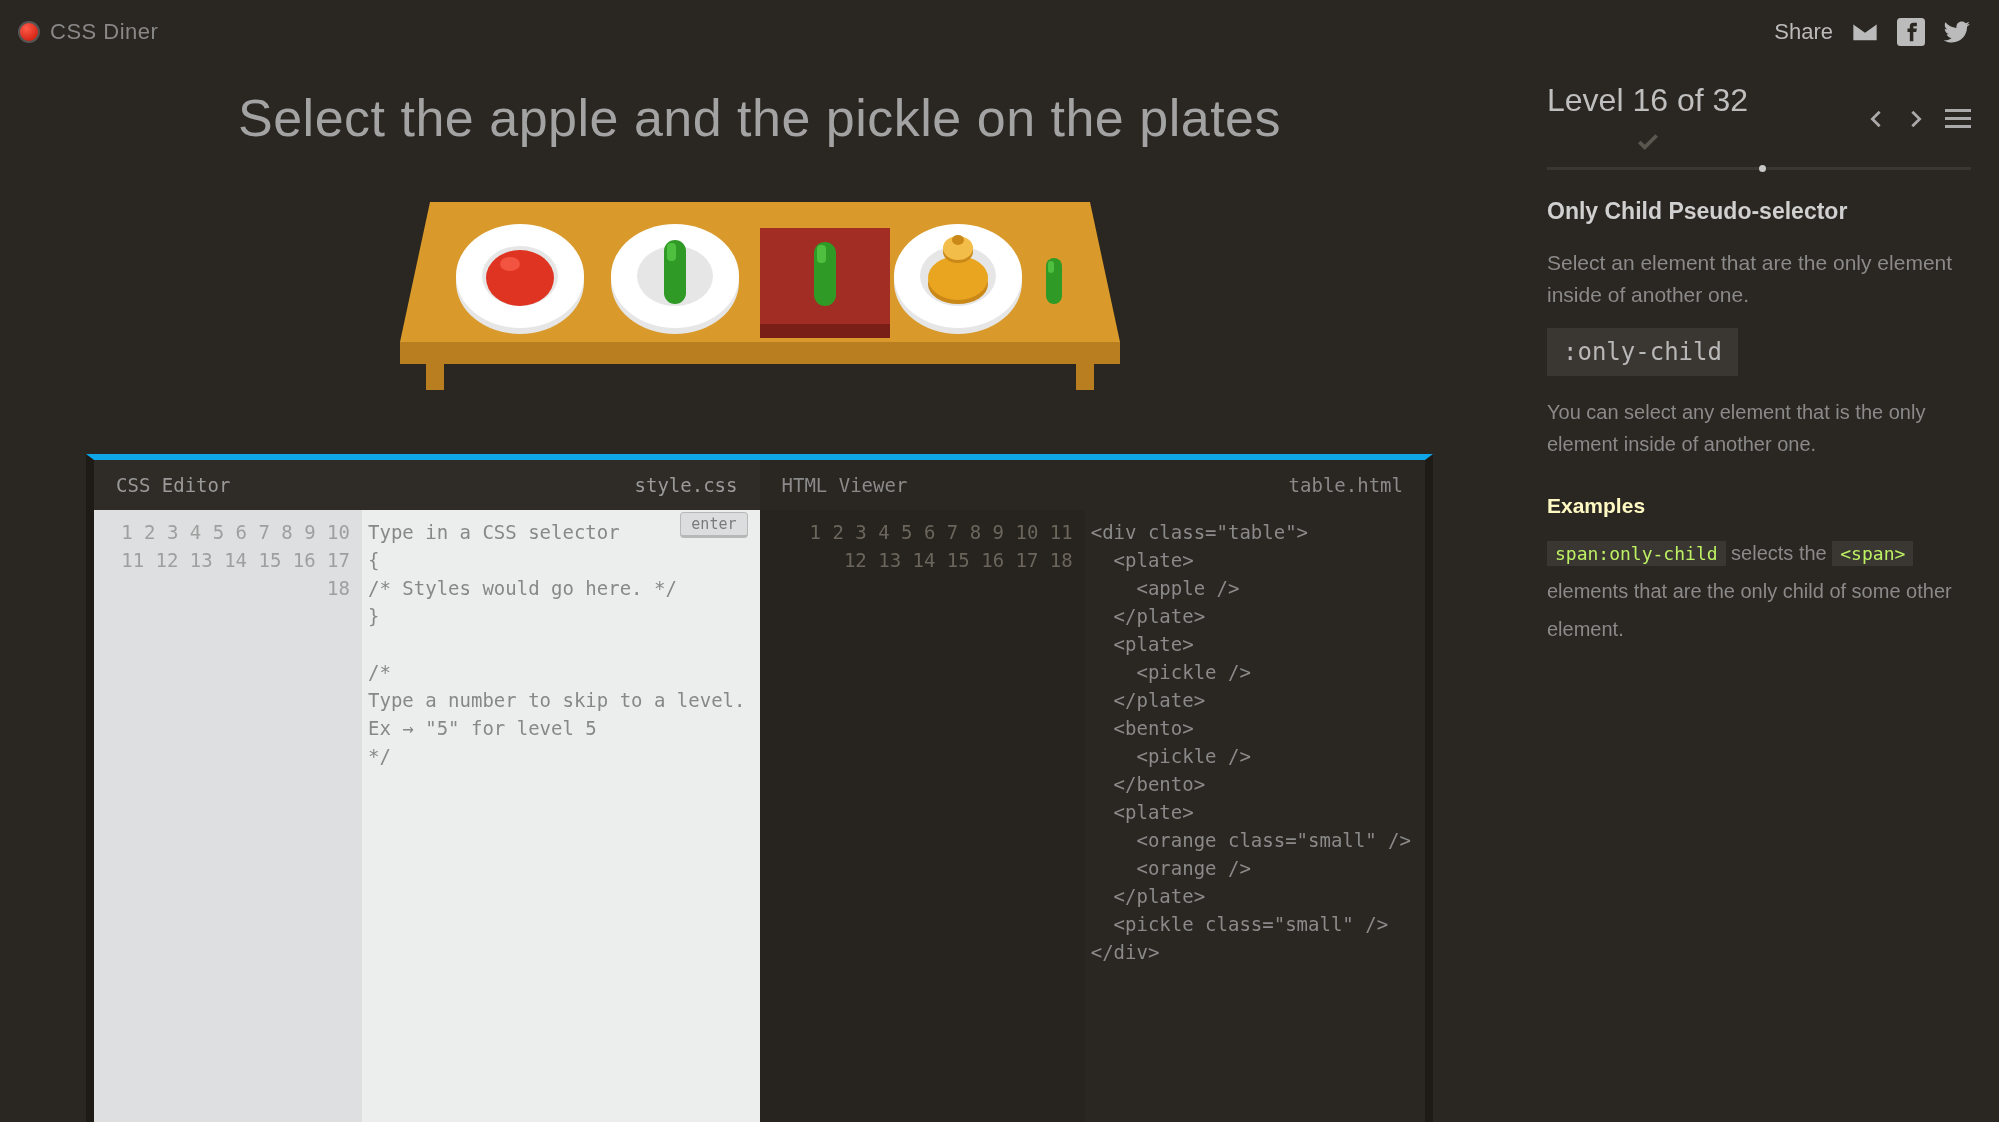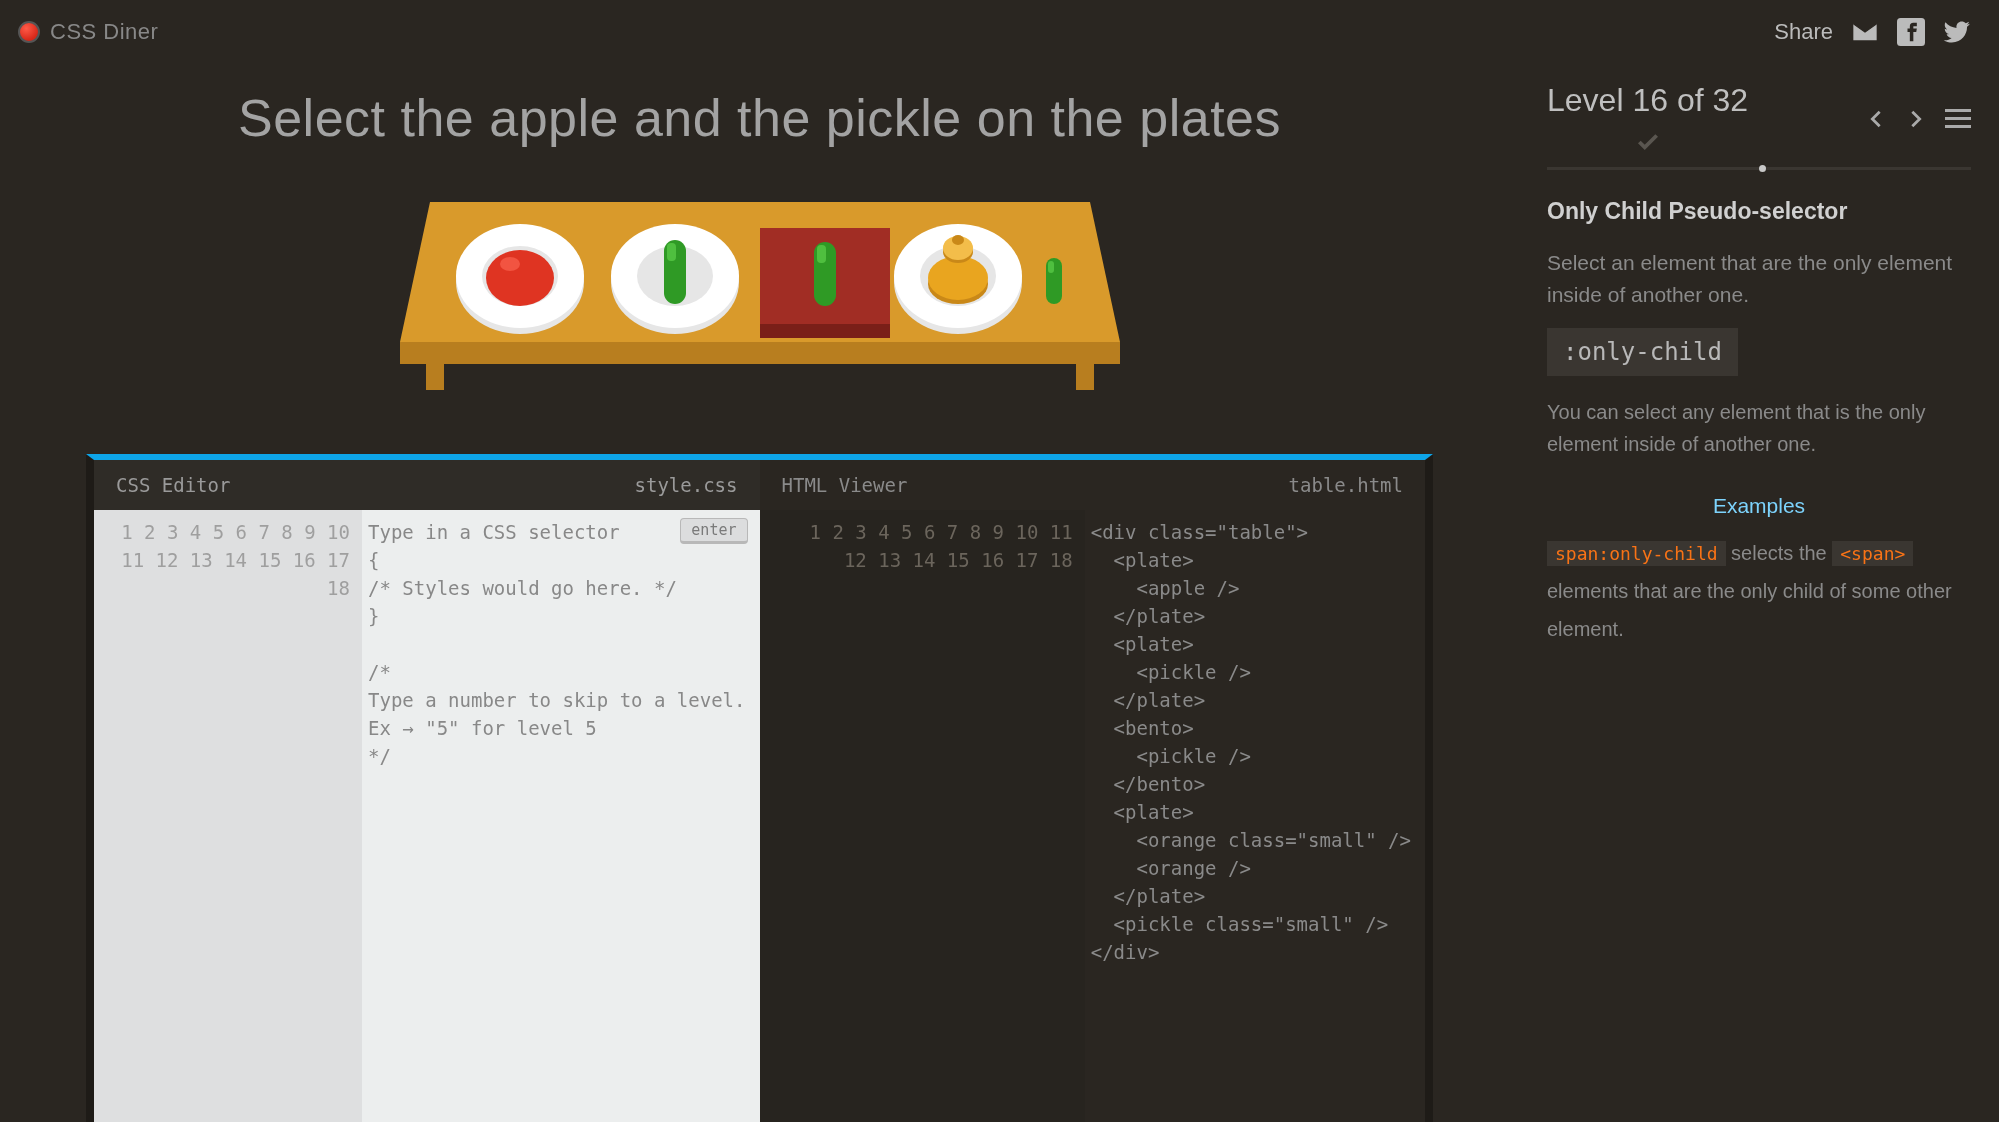--- a/index.html
+++ b/index.html
@@ -83,21 +83,21 @@
 .gutter {
   padding: 8px 12px 8px 16px;
   text-align: right;
   color: #b8b8b8;
   user-select: none;
 }
 .editor.css .gutter { background: #dedfe0; color:#9f9f9f; }
 .editor.html .gutter { background: #27241f; color:#6b655c; }
 .code { padding: 8px 14px 8px 6px; white-space: pre; position: relative; flex:1;}
 .enter-btn {
-  position: absolute; right: 12px; top: 8px;
+  position: absolute; right: 12px; top: 2px;
   background: #dcddde; border: 1px solid #b8b8b8; border-bottom: 3px solid #b8b8b8;
   border-radius: 4px; padding: 2px 10px; font-size: 15px; color: #7a7a7a;
   font-family: monospace; cursor: pointer;
 }
 
 
 .level-header {
   display: flex; justify-content: space-between; align-items: center;
   padding-bottom: 12px;
 }
@@ -110,25 +110,25 @@
 .progress { height:3px; background:#3a3631; margin-bottom:28px; position:relative;}
 .progress-mark { position:absolute; left:50%; top:-2px; width:7px; height:7px; background:#c8c8c8; border-radius:50%;}
 
 .sec-title { color:#d0d0d0; font-size:23px; font-weight:600; margin-bottom:22px; }
 .sec-sub { color:#8a8a8a; font-size:21px; line-height:1.5; margin-bottom:18px; }
 .code-pill {
   background:#3a3631; color:#b8b8b8; padding:10px 16px;
   font-family: monospace; font-size:24px; display:inline-block; margin-bottom:20px;
 }
 .code-inline {
-  background:#3a3631; color:#f97316; padding:2px 8px;
+  background:#3a3631; color:#bef264; padding:2px 8px;
   font-family: monospace; font-size:18px;
 }
 .body-text { color:#8a8a8a; font-size:20px; line-height:1.6; margin-bottom:34px;}
-.examples-title { color:#7dd3fc; font-size:21px; font-weight:400; margin-bottom:16px;text-align:center;}
+.examples-title { color:#fef9c3; font-size:21px; font-weight:700; margin-bottom:16px;}
 .example { color:#8a8a8a; font-size:20px; line-height:1.9; margin-bottom:22px;}
 </style>
 </head>
 <body>
 
 <div class="header">
   <div class="logo-group">
     <div class="logo-dot"></div>
     <span class="logo-text">CSS Diner</span>
   </div>

